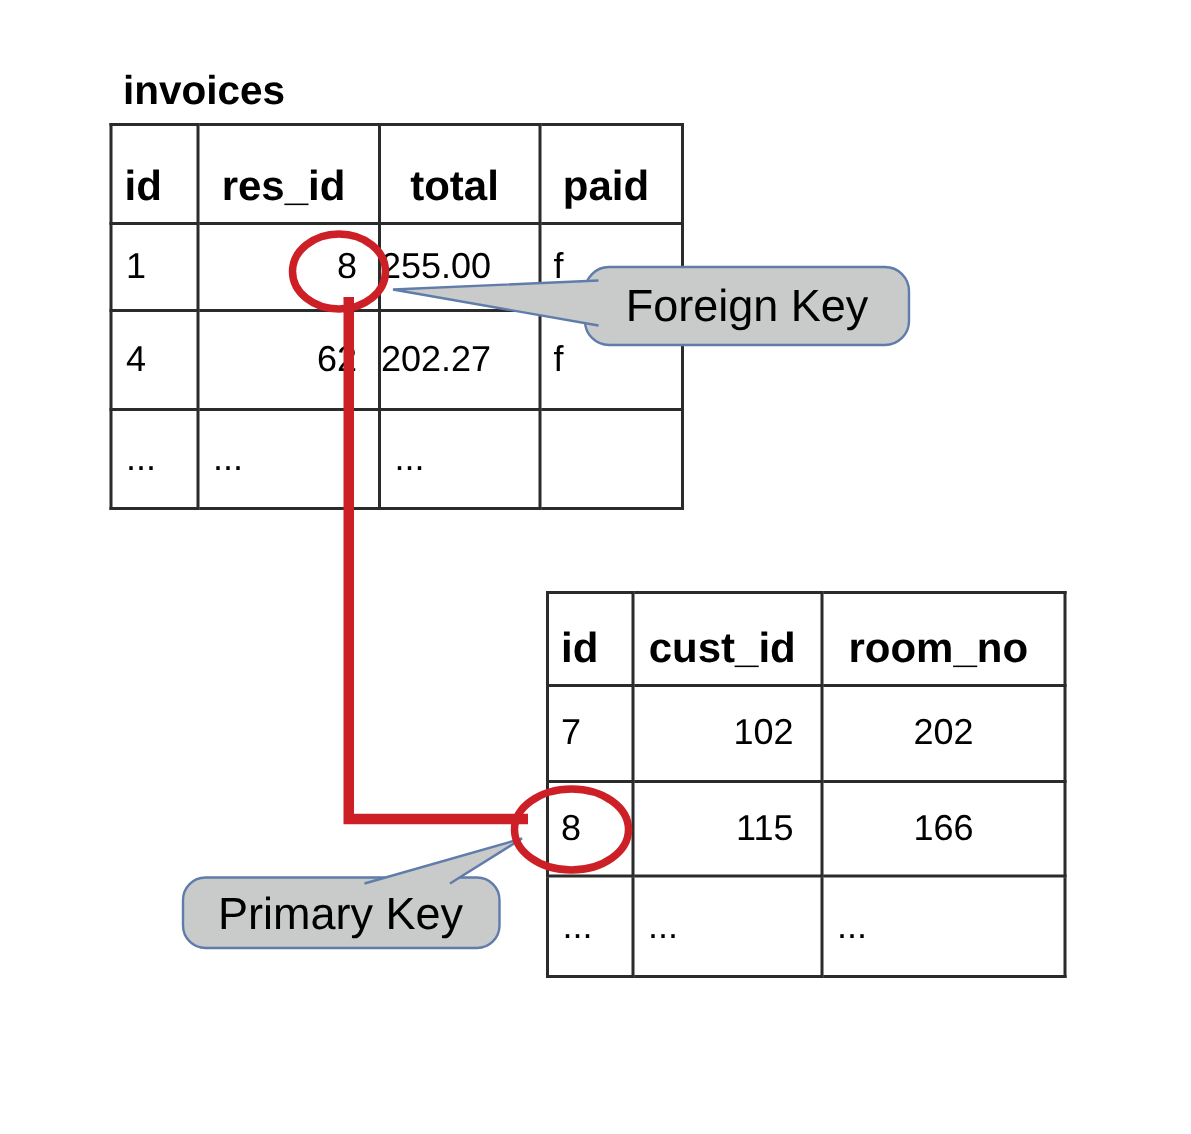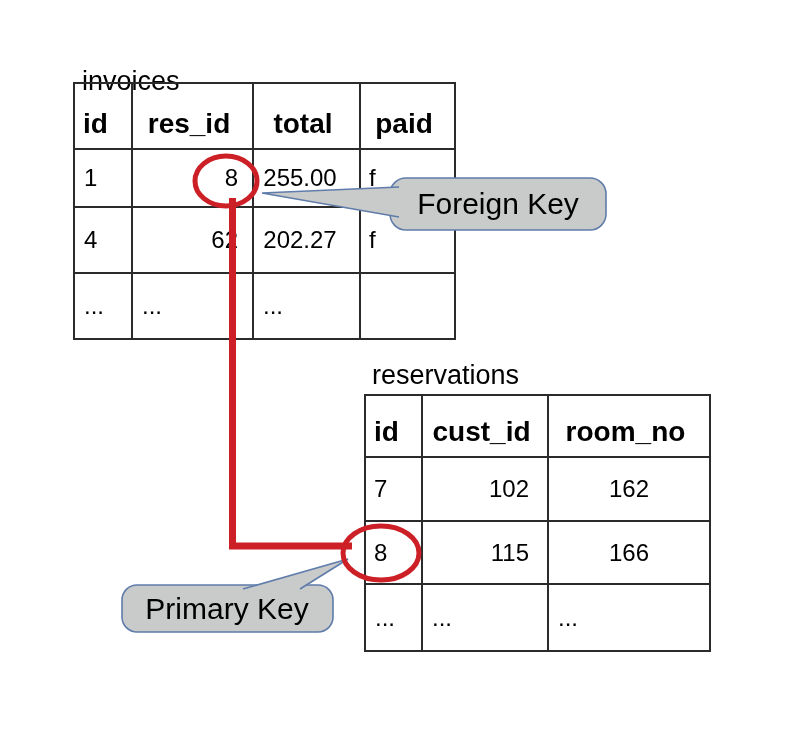--- a/index.html
+++ b/index.html
@@ -11,21 +11,21 @@
     color:#000;
     overflow:hidden;
   }
   .tbl-title{
     position:absolute;
     font-size:27px;
     line-height:1.1;
     color:#000;
     white-space:nowrap;
   }
-  #invoices-title{left:82px;top:67px;}
+  #invoices-title{left:82px;top:46px;font-weight:bold;}
   #reservations-title{left:372px;top:361px;}
 
   table.dbtable{
     position:absolute;
     border-collapse:collapse;
     table-layout:fixed;
   }
   table.dbtable th,
   table.dbtable td{
     border:2px solid #2b2b2b;
@@ -50,21 +50,21 @@
   }
 
   
   #invoices-table{left:73px;top:82px;width:381px;}
   #invoices-table thead tr{height:66px;}
   #invoices-table tbody tr:nth-child(1){height:58px;}
   #invoices-table tbody tr:nth-child(2){height:66px;}
   #invoices-table tbody tr:nth-child(3){height:66px;}
   #invoices-table td:nth-child(1){text-align:left;padding-left:9px;}
   #invoices-table td:nth-child(2){text-align:right;padding-right:14px;}
-  #invoices-table td:nth-child(3){text-align:center;padding-right:13px;}
+  #invoices-table td:nth-child(3){text-align:left;padding-right:13px;}
   #invoices-table td:nth-child(4){text-align:left;padding-left:8px;}
 
   
   #reservations-table{left:364px;top:394px;width:345px;}
   #reservations-table thead tr{height:62px;}
   #reservations-table tbody tr:nth-child(1){height:64px;}
   #reservations-table tbody tr:nth-child(2){height:63px;}
   #reservations-table tbody tr:nth-child(3){height:67px;}
   #reservations-table td:nth-child(1){text-align:left;padding-left:8px;}
   #reservations-table td:nth-child(2){text-align:right;padding-right:18px;}
@@ -126,40 +126,39 @@
         </tr>
         <tr>
           <td>...</td>
           <td>...</td>
           <td>...</td>
           <td></td>
         </tr>
       </tbody>
   </table>
 
-  <div id="reservations-title" class="tbl-title">reservations</div>
 
   <table id="reservations-table" class="dbtable">
     <colgroup>
       <col style="width:57px">
         <col style="width:126px">
         <col style="width:162px">
     </colgroup>
     <thead>
         <tr>
           <th>id</th>
           <th>cust_id</th>
           <th>room_no</th>
         </tr>
       </thead>
     <tbody>
         <tr>
           <td>7</td>
           <td>102</td>
-          <td>162</td>
+          <td>202</td>
         </tr>
         <tr>
           <td>8</td>
           <td>115</td>
           <td>166</td>
         </tr>
         <tr>
           <td>...</td>
           <td>...</td>
           <td>...</td>

